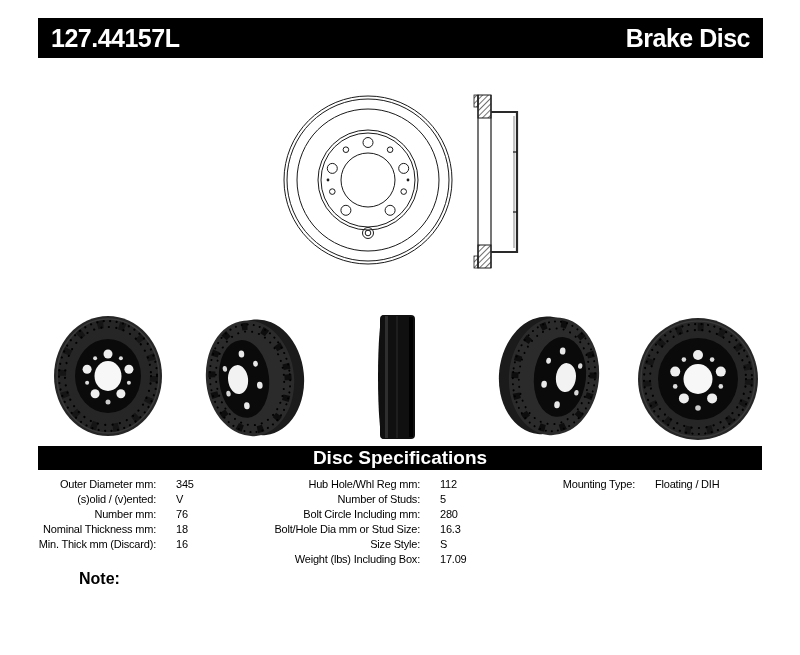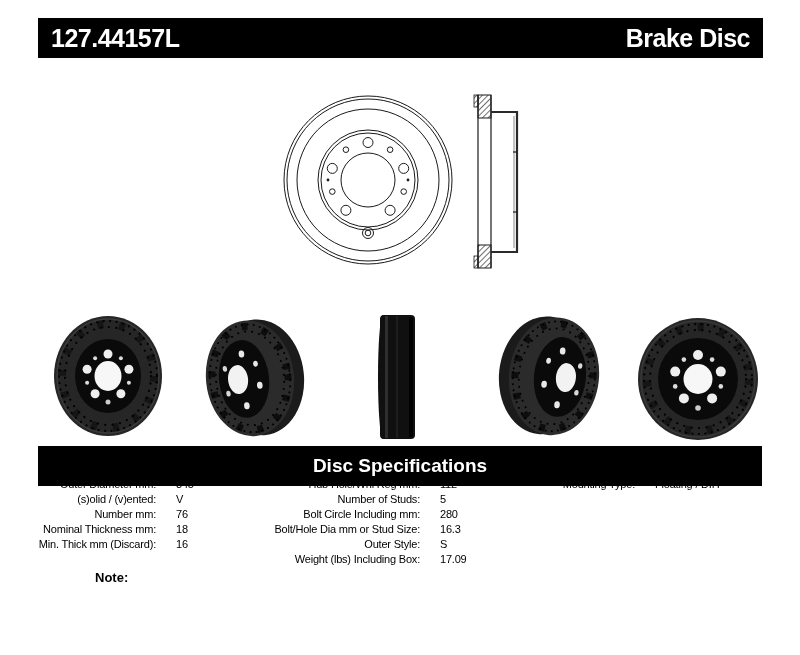--- a/index.html
+++ b/index.html
@@ -27,21 +27,21 @@
     font-size: 25px;
     font-weight: bold;
     letter-spacing: -0.5px;
   }
   
   .drawing { position: absolute; }
   
   .specbar {
     position: absolute;
     left: 38px; top: 446px;
-    width: 724px; height: 40px;
+    width: 724px; height: 24px;
     background: var(--bar-bg, #000);
     color: var(--bar-text, #fff);
     display: flex;
     align-items: center;
     justify-content: center;
     font-size: 19px;
     font-weight: bold;
   }
   
   .spec-col { position: absolute; top: 477px; }
@@ -58,22 +58,22 @@
     white-space: nowrap;
   }
   .spec-label { flex: 1; text-align: right; }
   .spec-value { margin-left: 20px; text-align: left; }
   .spec-col.left   .spec-value { width: 64px; }
   .spec-col.middle .spec-value { width: 60px; }
   .spec-col.right  .spec-value { width: 112px; }
   
   .note {
     position: absolute;
-    left: 95px; top: 570px;
-    font-size: 13px;
+    left: 79px; top: 570px;
+    font-size: 16px;
     font-weight: bold;
   }
 </style>
 </head>
 <body>
 
 <div class="page">
 
   <header class="topbar">
     <span>127.44157L</span>
@@ -253,21 +253,21 @@
     </div>
     <div class="spec-row">
       <span class="spec-label">Bolt Circle Including mm:</span>
       <span class="spec-value">280</span>
     </div>
     <div class="spec-row">
       <span class="spec-label">Bolt/Hole Dia mm or Stud Size:</span>
       <span class="spec-value">16.3</span>
     </div>
     <div class="spec-row">
-      <span class="spec-label">Outer Style:</span>
+      <span class="spec-label">Size Style:</span>
       <span class="spec-value">S</span>
     </div>
     <div class="spec-row">
       <span class="spec-label">Weight (lbs) Including Box:</span>
       <span class="spec-value">17.09</span>
     </div>
   </div>
 
   <div class="spec-col right">
     <div class="spec-row">

